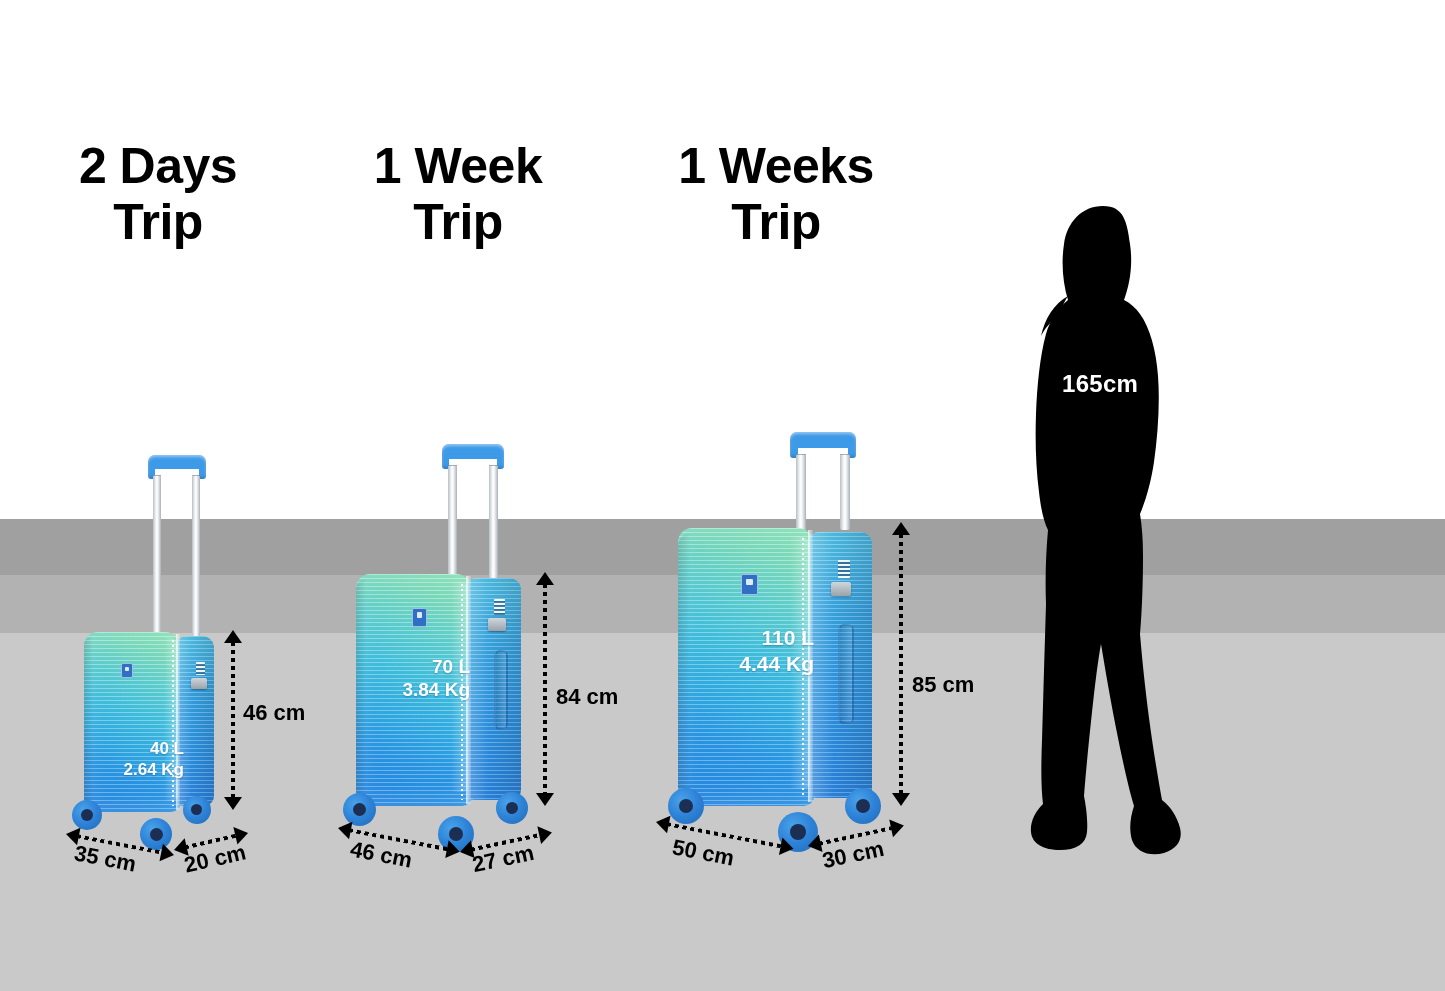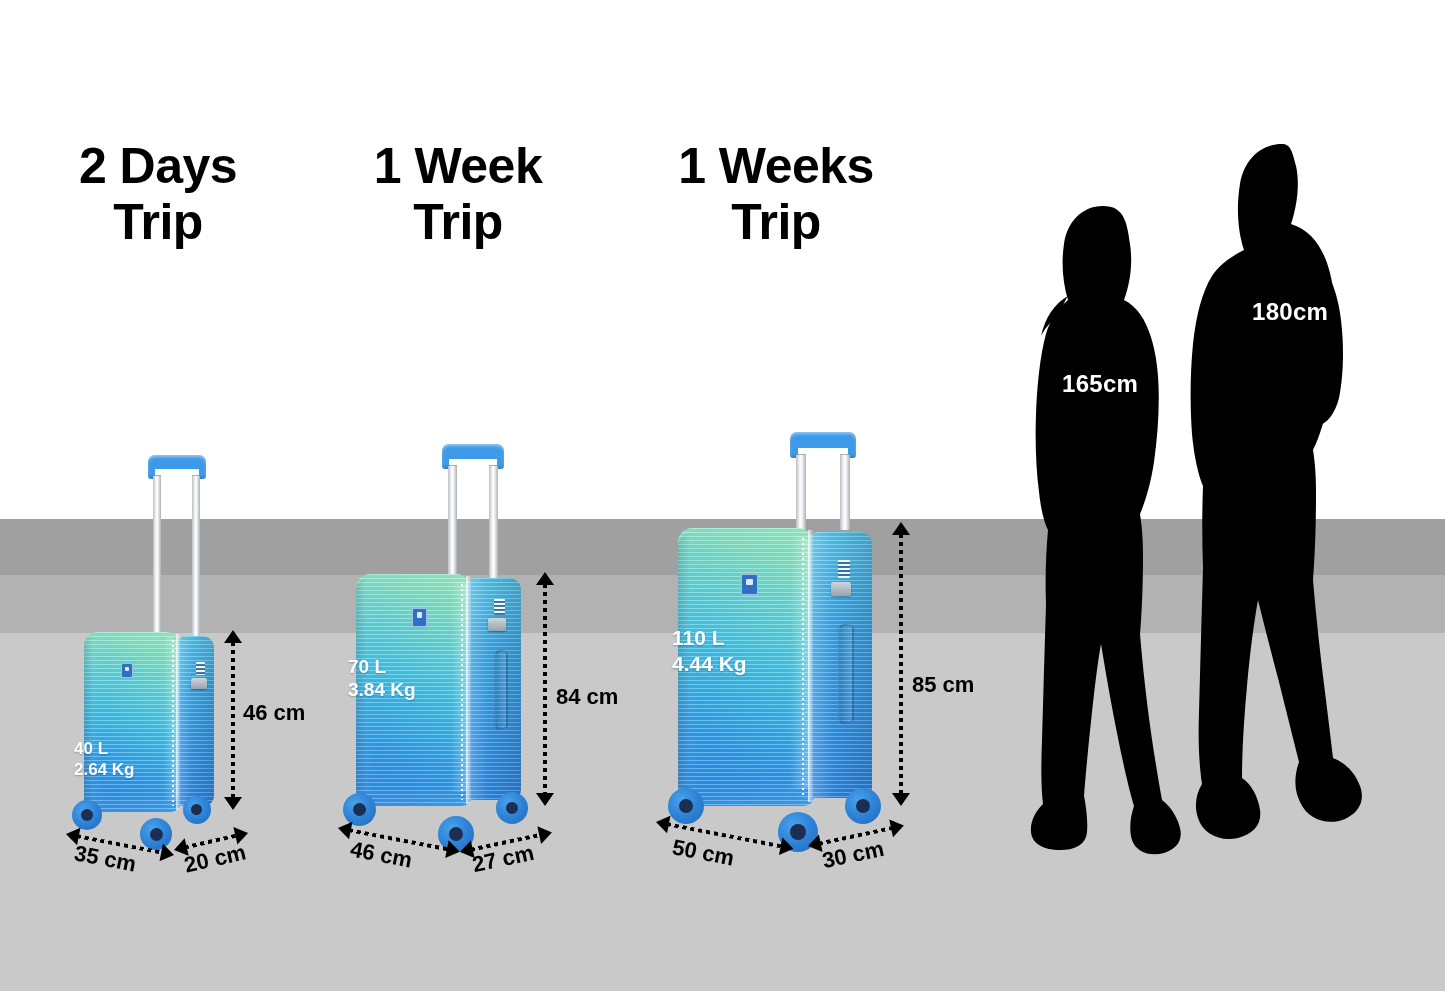--- a/index.html
+++ b/index.html
@@ -153,21 +153,21 @@
     position:absolute;
     border:2px solid rgba(20,80,150,.30);
     border-radius:6px;
     background:linear-gradient(to right, rgba(0,0,0,.10), rgba(255,255,255,.14));
   }
 
   .spec-text {
     position:absolute;
     color:#ffffff;
     font-weight:bold;
-    text-align:left;
+    text-align:right;
     line-height:1.22;
     white-space:pre-line;
     text-shadow:0 1px 2px rgba(0,60,110,.35);
   }
 
   
   .wheel { position:absolute; }
   .wheel .tyre {
     position:absolute; inset:0;
     background:radial-gradient(circle at 38% 34%, #4aa3ea 0%, #2e83d8 48%, #1f6ab8 100%);
@@ -444,46 +444,14 @@
         C148,234 150,202 148,176 C146,150 140,128 130,114
         C126,108 120,103 114,100 C120,84 123,64 120,44
         C117,22 114,6 93,6 Z"></path>
       <path fill="#000000" d="
         M58,96 C44,104 35,118 31,136 C34,130 40,122 48,116
         C52,108 55,100 58,96 Z"></path>
     </svg>
     <div class="person-label" style="left:52px; top:170px;">165cm</div>
   </div>
 
-  <div class="person" style="left:1172px; top:140px;">
-    <svg width="230" height="720" viewBox="0 0 230 720" aria-hidden="true">
-      <path fill="#000000" d="
-        M110,4 C88,4 72,20 68,44 C64,68 66,92 72,110
-        C60,116 48,124 40,136 C30,152 24,176 21,204
-        C18,234 18,266 20,294 C22,316 26,334 31,346
-        C30,372 30,400 31,428 L29,498 L27,572
-        C26,600 27,624 30,644 C24,654 22,666 26,678
-        C31,694 48,702 66,698 C82,694 90,684 88,670
-        C86,656 79,644 70,638 C70,610 72,578 75,546
-        C78,512 82,482 86,460 C92,484 99,512 107,542
-        C114,570 121,598 127,622 C122,636 122,650 128,662
-        C136,680 156,686 173,679 C188,672 193,660 188,646
-        C183,632 172,622 161,618 C158,592 154,560 150,528
-        C146,494 143,464 141,440 C143,414 144,384 144,354
-        C144,336 143,322 141,310 C148,296 154,276 158,252
-        C163,220 165,186 162,156 C159,128 151,108 139,96
-        C133,90 126,86 119,84 C125,66 128,44 124,26
-        C120,10 118,4 110,4 Z"></path>
-
-      <path fill="#000000" d="
-        M44,140 C34,152 29,172 27,196 C26,214 26,234 28,252
-        C32,266 39,274 48,276 C58,278 68,274 76,266
-        C68,256 60,240 54,220 C48,198 45,170 44,140 Z"></path>
-
-      <path fill="#000000" d="
-        M152,128 C162,142 168,164 170,190 C172,214 171,238 167,258
-        C163,274 155,284 145,286 C136,288 128,283 123,274
-        C133,262 142,242 148,216 C153,190 154,158 152,128 Z"></path>
-    </svg>
-    <div class="person-label" style="left:80px; top:158px;">180cm</div>
-  </div>
 
 </div>
 
 </body></html>

